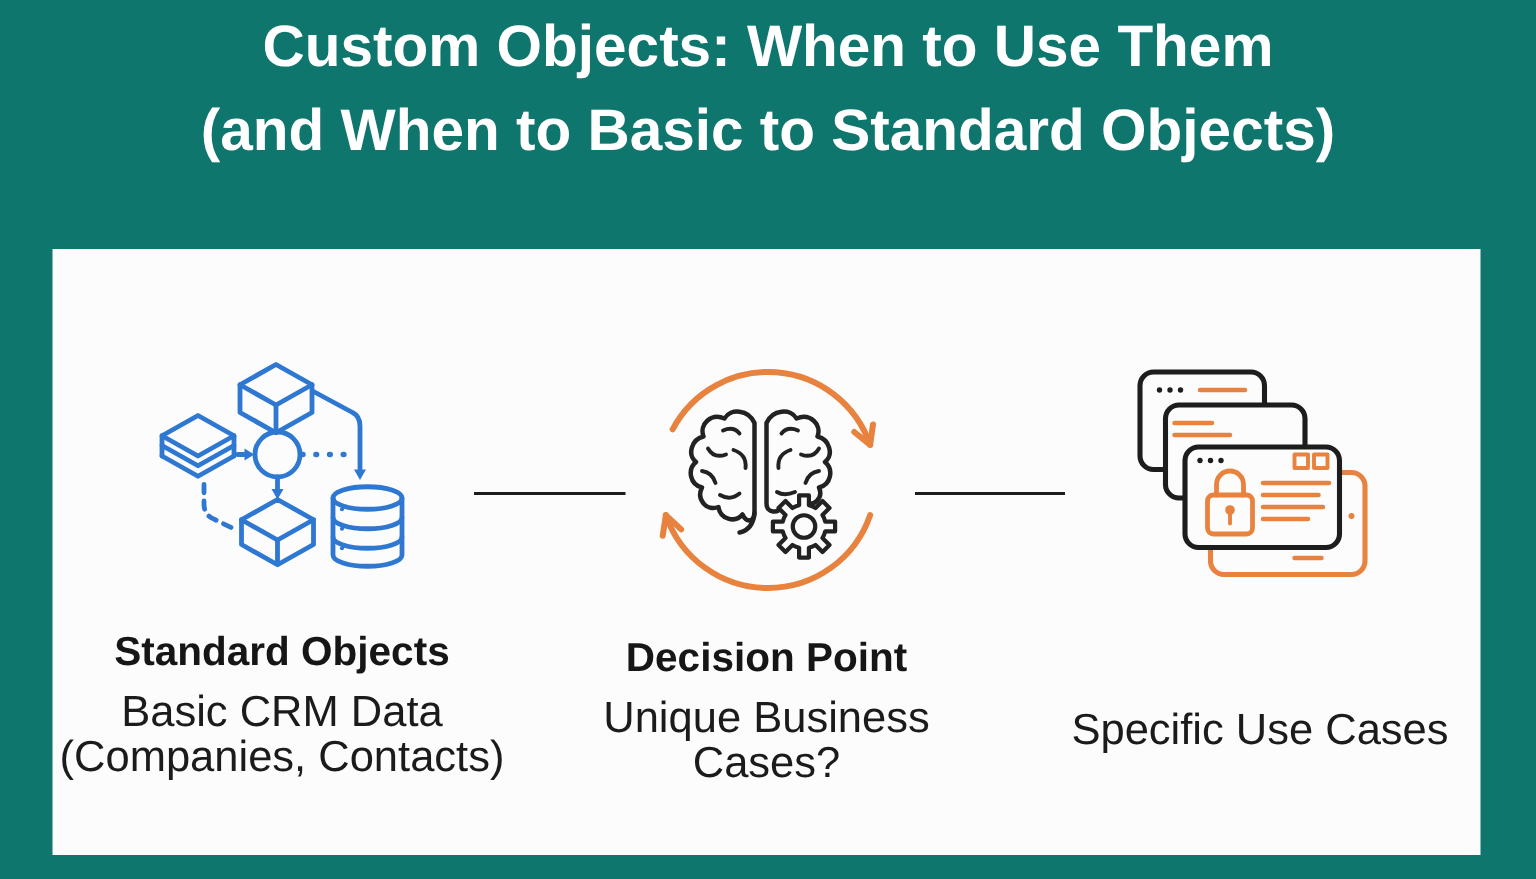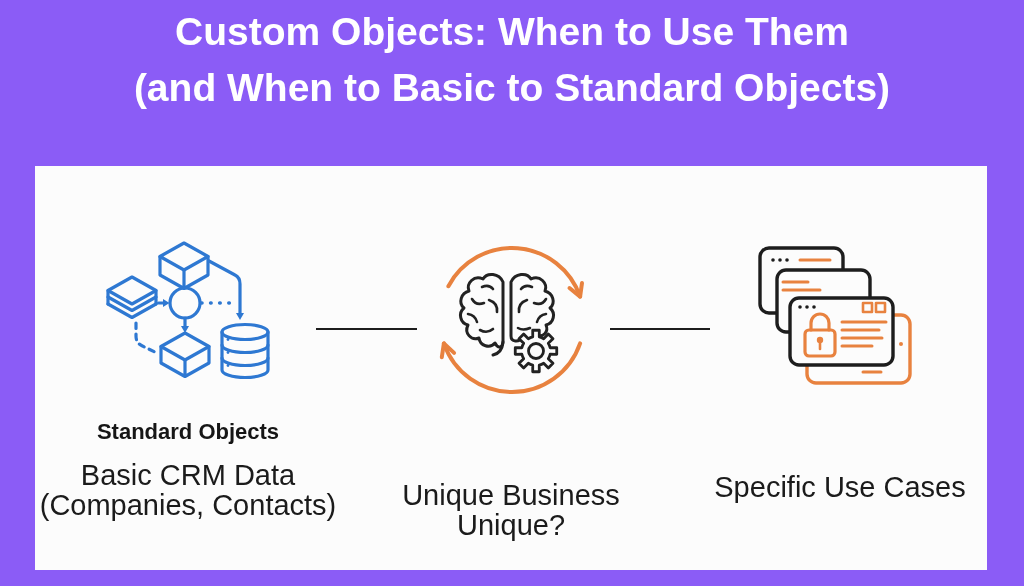--- a/index.html
+++ b/index.html
@@ -1,30 +1,30 @@
 <!DOCTYPE html>
 <html><head>
 <meta charset="utf-8">
 <style>
   html,body{margin:0;padding:0;background:#000;}
-  .stage{position:relative;width:1024px;height:586px;background:#8b5cf6;overflow:hidden;
+  .stage{position:relative;width:1024px;height:586px;background:#0f766e;overflow:hidden;
          font-family:"Liberation Sans", sans-serif;}
   .title{position:absolute;top:4px;left:0;width:1024px;text-align:center;color:#fff;
          font-weight:bold;font-size:39px;line-height:56px;letter-spacing:0px;}
   .panel{position:absolute;left:35px;top:166px;width:952px;height:404px;background:#fcfcfc;}
   .icon{position:absolute;}
   .connector{position:absolute;height:0;border-top:2.6px solid #1d1d1d;}
   .conn-left{left:316px;top:328px;width:101px;}
   .conn-right{left:610px;top:328px;width:100px;}
-  .heading{position:absolute;color:#161616;font-weight:bold;font-size:22px;text-align:center;}
+  .heading{position:absolute;color:#161616;font-weight:bold;font-size:27px;text-align:center;}
   .sub{position:absolute;color:#1b1b1b;font-size:29px;line-height:30px;text-align:center;}
   .h1{left:35px;top:419px;width:306px;}
   .s1{left:35px;top:460px;width:306px;}
   .h2{left:386px;top:423px;width:250px;}
-  .s2{left:386px;top:480px;width:250px;}
+  .s2{left:386px;top:464px;width:250px;}
   .h3{left:706px;top:419px;width:268px;}
   .s3{left:706px;top:472px;width:268px;}
   svg{display:block;}
 </style>
 </head>
 <body>
 
 <div class="stage">
 
   <div class="title">
@@ -156,22 +156,23 @@
       </g>
     </svg>
   </div>
 
   <div class="heading h1">Standard Objects</div>
   <div class="sub s1">
     <div>Basic CRM Data</div>
     <div>(Companies, Contacts)</div>
   </div>
 
+  <div class="heading h2">Decision Point</div>
   <div class="sub s2">
     <div>Unique Business</div>
-    <div>Unique?</div>
+    <div>Cases?</div>
   </div>
 
   <div class="sub s3">
     <div>Specific Use Cases</div>
   </div>
 
 </div>
 
 </body></html>

